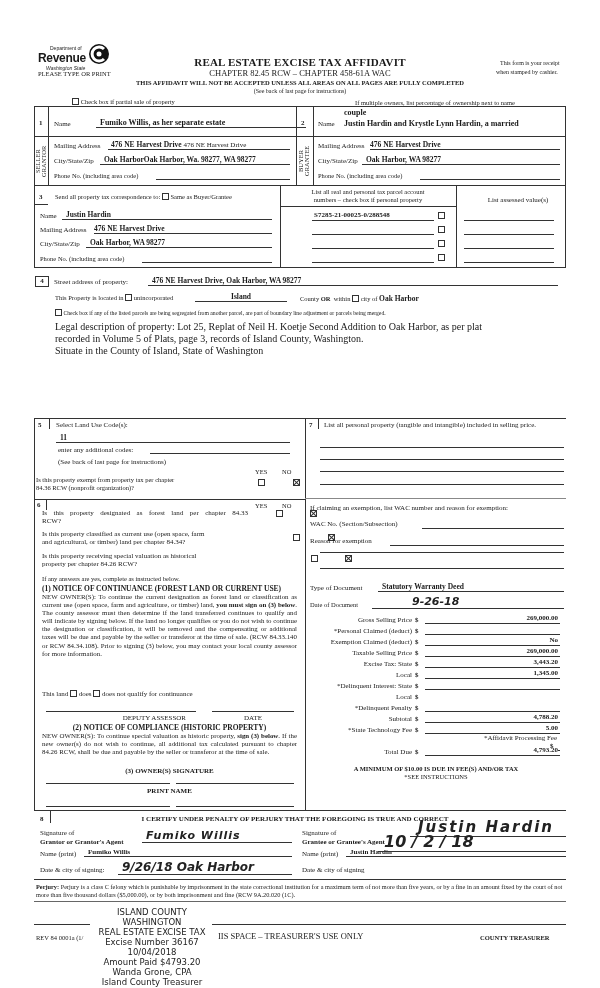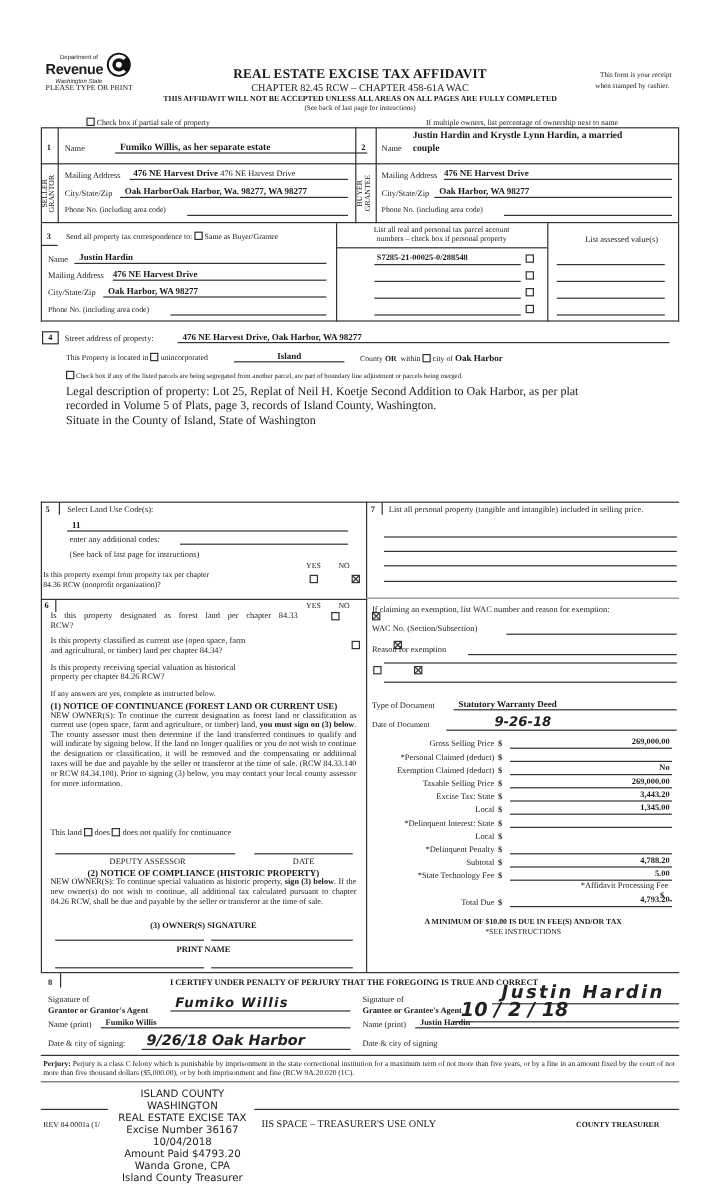--- a/index.html
+++ b/index.html
@@ -76,22 +76,22 @@
 <div class="abs" style="left:54px;top:172px;font-size:6.5px;">Phone No. (including area code)</div>
 <div class="abs line" style="left:156px;top:171px;width:134px;height:9px;"></div>
 
 
 <div class="abs num" style="left:301px;top:119px;">2</div>
 <div class="abs vert" style="left:298px;top:138px;height:46px;width:14px;font-size:6.5px;line-height:6px;">
   <span>BUYER</span><br><span>GRANTEE</span>
 </div>
 <div class="abs" style="left:318px;top:120px;font-size:7px;">Name</div>
 <div class="abs b" style="left:344px;top:107px;width:216px;font-size:8px;line-height:11px;">
+  <div>couple</div>
   <div>Justin Hardin and Krystle Lynn Hardin, a married</div>
-  <div>couple</div>
 </div>
 <div class="abs" style="left:318px;top:142px;font-size:7px;">Mailing Address</div>
 <div class="abs b line" style="left:370px;top:140px;width:190px;font-size:7.5px;">476 NE Harvest Drive</div>
 <div class="abs" style="left:318px;top:157px;font-size:7px;">City/State/Zip</div>
 <div class="abs b line" style="left:362px;top:155px;width:198px;font-size:7.5px;padding-left:4px;">Oak Harbor, WA 98277</div>
 <div class="abs" style="left:318px;top:172px;font-size:6.5px;">Phone No. (including area code)</div>
 <div class="abs line" style="left:420px;top:171px;width:140px;height:9px;"></div>
 
 
 <div class="abs" style="left:34px;top:186px;width:532px;height:82px;border:1px solid #333;border-top:none;"></div>
@@ -235,21 +235,21 @@
 </div>
 <div class="abs" style="left:42px;top:690px;font-size:7px;white-space:nowrap;">
   <span>This land</span>
   <span class="cb"></span>
   <span>does</span>
   <span class="cb"></span>
   <span>does not qualify for continuance</span>
 </div>
 <div class="abs" style="left:46px;top:711px;width:150px;height:1px;background:#333"></div>
 <div class="abs" style="left:212px;top:711px;width:82px;height:1px;background:#333"></div>
-<div class="abs" style="left:48px;top:714px;width:150px;text-align:center;font-size:7px;">DEPUTY ASSESSOR</div>
+<div class="abs" style="left:36px;top:714px;width:150px;text-align:right;font-size:7px;">DEPUTY ASSESSOR</div>
 <div class="abs" style="left:212px;top:714px;width:82px;text-align:center;font-size:7px;">DATE</div>
 
 <div class="abs b" style="left:42px;top:723px;width:255px;text-align:center;font-size:7.5px;">(2) NOTICE OF COMPLIANCE (HISTORIC PROPERTY)</div>
 <div class="abs" style="left:42px;top:732px;width:255px;font-size:6.9px;line-height:8.1px;text-align:justify;">
   <span>NEW OWNER(S): To continue special valuation as historic property,</span>
   <b>sign (3) below</b><span>. If the new owner(s) do not wish to continue, all additional tax calculated pursuant to chapter 84.26 RCW, shall be due and payable by the seller or transferor at the time of sale.</span>
 </div>
 <div class="abs b" style="left:42px;top:767px;width:255px;text-align:center;font-size:7px;">(3) OWNER(S) SIGNATURE</div>
 <div class="abs line" style="left:46px;top:780px;width:124px;height:4px;"></div>
 <div class="abs line" style="left:176px;top:780px;width:118px;height:4px;"></div>

